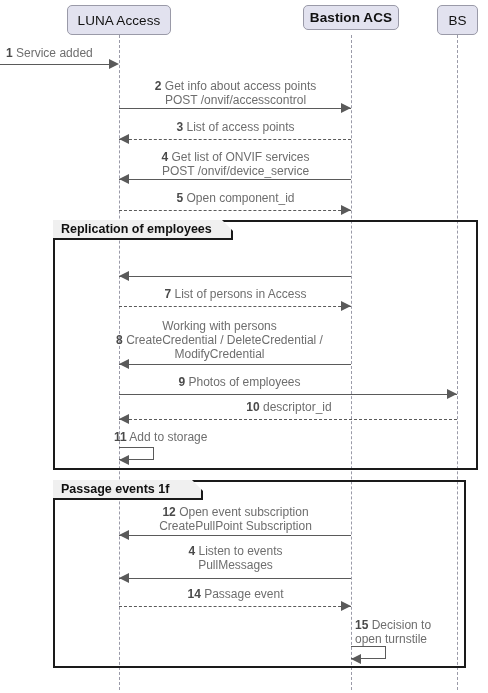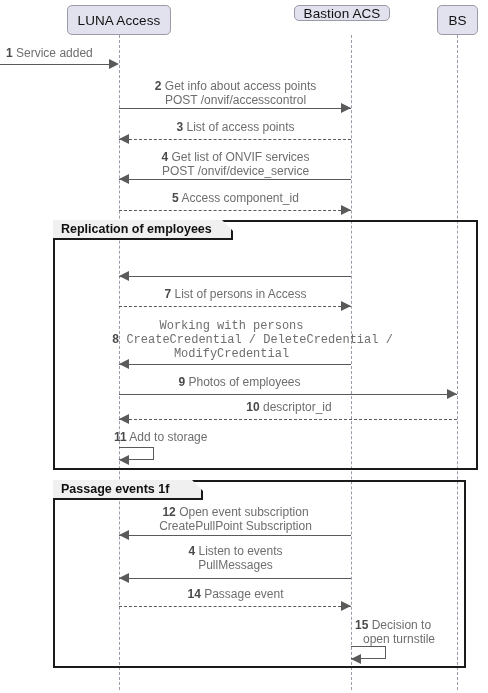--- a/index.html
+++ b/index.html
@@ -57,21 +57,21 @@
 </style>
 </head>
 <body>
 
 <div id="diagram">
 
   <div class="participant-box" style="left:67px;top:5px;width:104px;height:30px;">
     <span>LUNA Access</span>
   </div>
 
-  <div class="participant-box" style="left:294px;top:5px;width:96px;height:16px;">
+  <div class="participant-box" style="left:303px;top:5px;width:96px;height:25px;font-weight:bold;">
     <span>Bastion ACS</span>
   </div>
 
   <div class="participant-box" style="left:437px;top:5px;width:41px;height:30px;">
     <span>BS</span>
   </div>
 
   <div class="lifeline" style="left:119px;top:35px;height:655px;"></div>
   <div class="lifeline" style="left:351px;top:35px;height:655px;"></div>
   <div class="lifeline" style="left:457px;top:35px;height:655px;"></div>
@@ -113,36 +113,36 @@
     <span class="seq">4</span>
     <span>Get list of ONVIF services</span>
     <br>
     <span>POST /onvif/device_service</span>
   </div>
   <div class="msg-line" style="left:119px;top:179px;width:232px;"></div>
   <div class="arrow-head left" style="left:119px;top:174px;"></div>
 
   <div class="msg-label" style="left:120px;top:192px;width:231px;">
     <span class="seq">5</span>
-    <span>Access component_id</span>
+    <span>Open component_id</span>
   </div>
   <div class="msg-line dashed" style="left:119px;top:210px;width:232px;"></div>
   <div class="arrow-head right" style="left:341px;top:205px;"></div>
 
   <div class="msg-line" style="left:119px;top:276px;width:232px;"></div>
   <div class="arrow-head left" style="left:119px;top:271px;"></div>
 
   <div class="msg-label" style="left:120px;top:288px;width:231px;">
     <span class="seq">7</span>
     <span>List of persons in Access</span>
   </div>
   <div class="msg-line dashed" style="left:119px;top:306px;width:232px;"></div>
   <div class="arrow-head right" style="left:341px;top:301px;"></div>
 
-  <div class="msg-label two-line" style="left:112px;top:319px;width:239px;font-family:Liberation Mono, monospace;">
+  <div class="msg-label two-line" style="left:100px;top:319px;width:239px;">
     <span>Working with persons</span>
     <br>
     <span class="seq">8</span>
     <span>CreateCredential / DeleteCredential /</span>
     <br>
     <span>ModifyCredential</span>
   </div>
   <div class="msg-line" style="left:119px;top:364px;width:232px;"></div>
   <div class="arrow-head left" style="left:119px;top:359px;"></div>
 
@@ -189,18 +189,18 @@
     <span class="seq">14</span>
     <span>Passage event</span>
   </div>
   <div class="msg-line dashed" style="left:119px;top:606px;width:232px;"></div>
   <div class="arrow-head right" style="left:341px;top:601px;"></div>
 
   <div class="msg-label two-line" style="left:355px;top:618px;width:100px;text-align:left;">
     <span class="seq">15</span>
     <span>Decision to</span>
     <br>
-    <span style="margin-left:8px;">open turnstile</span>
+    <span style="margin-left:0;">open turnstile</span>
   </div>
   <div class="self-box" style="left:351px;top:646px;width:35px;height:13px;"></div>
   <div class="arrow-head left" style="left:351px;top:654px;"></div>
 
 </div>
 
 </body></html>

